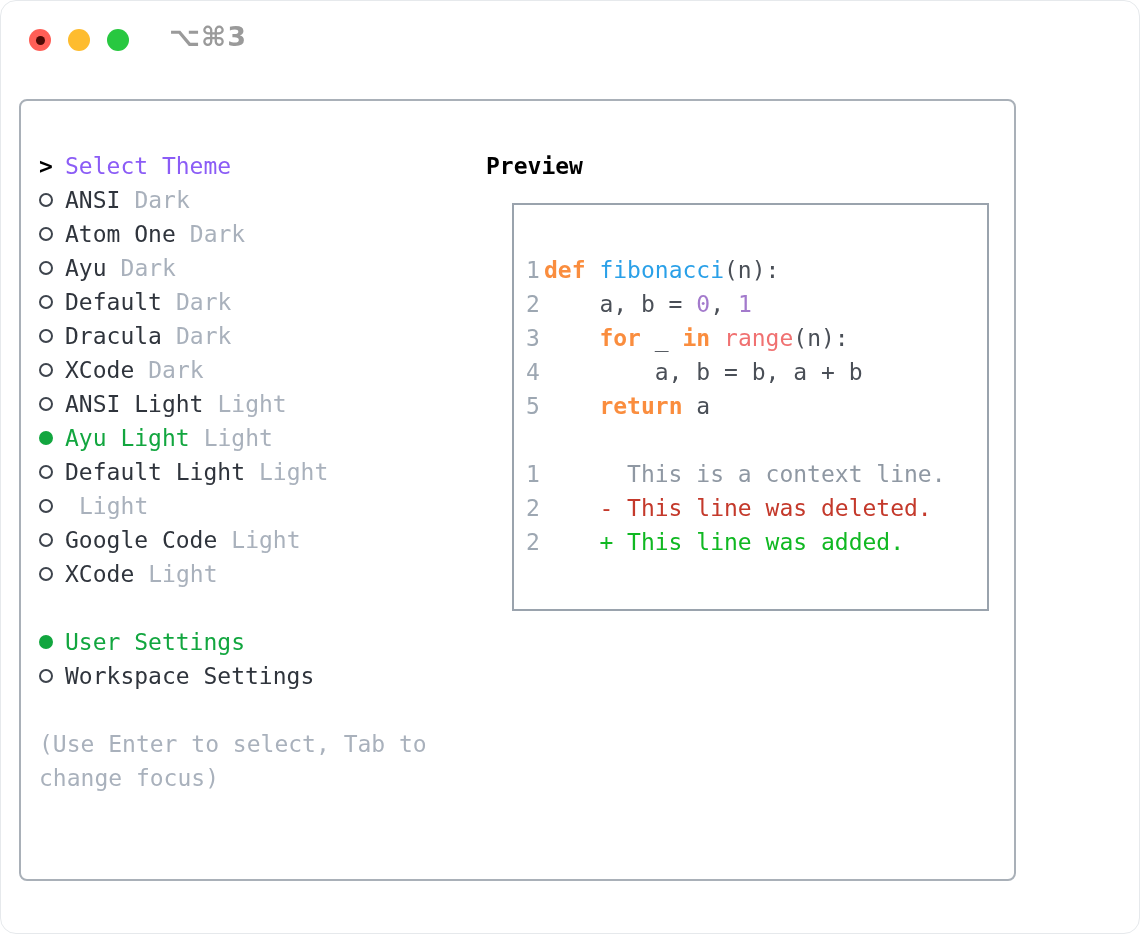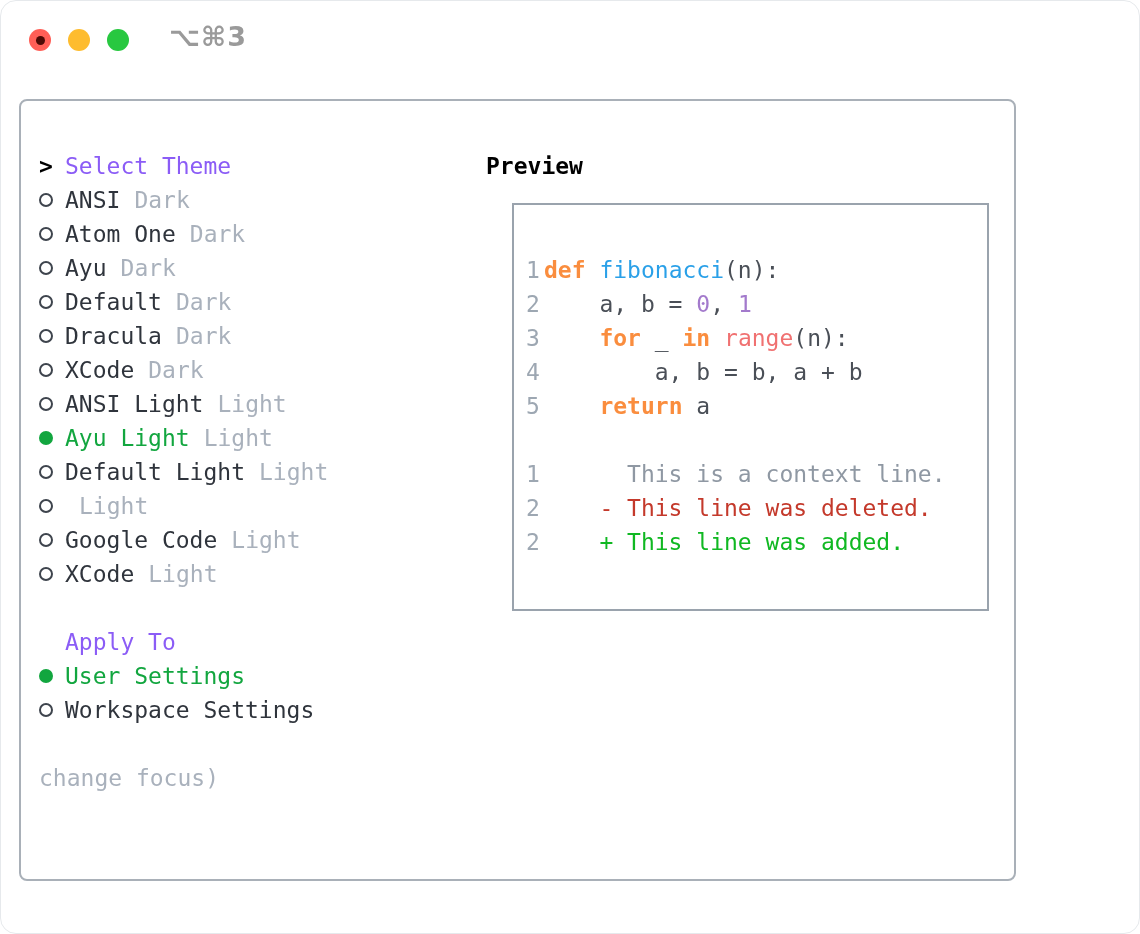--- a/index.html
+++ b/index.html
@@ -90,32 +90,29 @@
           <div class="row"><span class="icon-cell"><span class="ring"></span></span><span class="t-name">ANSI Light</span><span class="t-variant">Light</span></div>
           <div class="row selected"><span class="icon-cell"><span class="ring sel"></span></span><span class="t-name">Ayu Light</span><span class="t-variant">Light</span></div>
           <div class="row"><span class="icon-cell"><span class="ring"></span></span><span class="t-name">Default Light</span><span class="t-variant">Light</span></div>
           <div class="row"><span class="icon-cell"><span class="ring"></span></span><span class="t-variant">Light</span></div>
           <div class="row"><span class="icon-cell"><span class="ring"></span></span><span class="t-name">Google Code</span><span class="t-variant">Light</span></div>
           <div class="row"><span class="icon-cell"><span class="ring"></span></span><span class="t-name">XCode</span><span class="t-variant">Light</span></div>
         </div>
 
       <div class="spacer"></div>
 
-      <div class="row">
-        <span class="icon-cell"></span>
-        <span class="hdr-label">Apply To</span>
-      </div>
 
       <div id="apply-items">
           <div class="row selected"><span class="icon-cell"><span class="ring sel"></span></span><span class="t-name">User Settings</span></div>
           <div class="row"><span class="icon-cell"><span class="ring"></span></span><span class="t-name">Workspace Settings</span></div>
         </div>
 
       <div class="spacer"></div>
 
+      <div class="hint">(Use Enter to select, Tab to</div>
       <div class="hint">change focus)</div>
     </div>
 
     <div class="preview-title">Preview</div>
     <div class="preview-box" id="preview-box">
         <div class="pline"><span class="ln">1</span><span class="t-kw">def </span><span class="t-fn">fibonacci</span><span class="t-pl">(n):</span></div>
         <div class="pline"><span class="ln">2</span><span class="t-pl">    a, b = </span><span class="t-num">0</span><span class="t-pl">, </span><span class="t-num">1</span></div>
         <div class="pline"><span class="ln">3</span><span class="t-pl">    </span><span class="t-kw">for</span><span class="t-pl"> _ </span><span class="t-kw">in</span><span class="t-pl"> </span><span class="t-bi">range</span><span class="t-pl">(n):</span></div>
         <div class="pline"><span class="ln">4</span><span class="t-pl">        a, b = b, a + b</span></div>
         <div class="pline"><span class="ln">5</span><span class="t-pl">    </span><span class="t-kw">return</span><span class="t-pl"> a</span></div>

